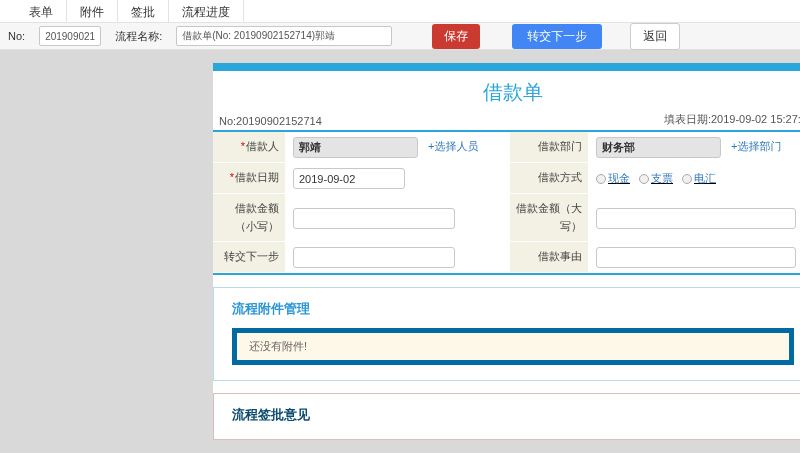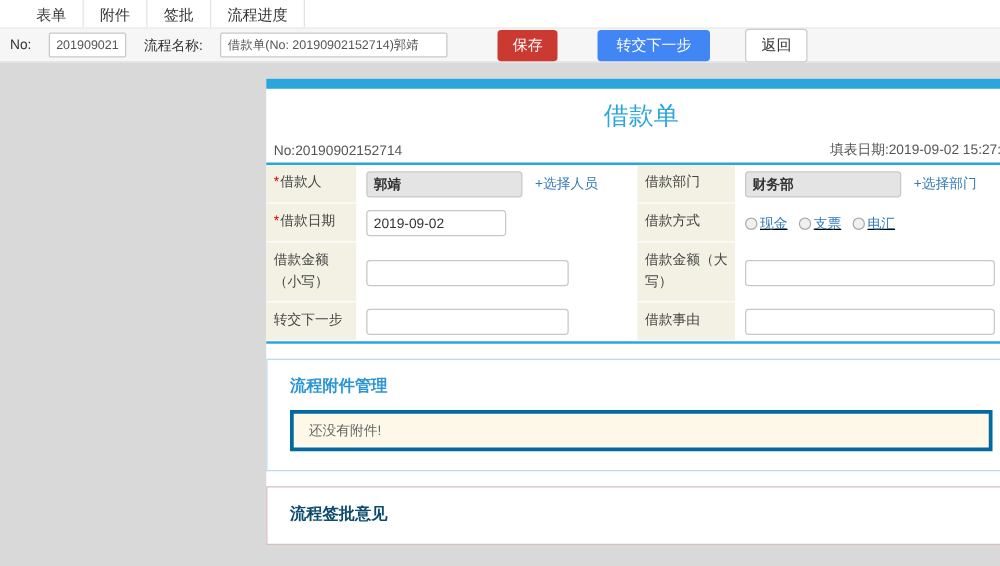--- a/index.html
+++ b/index.html
@@ -9,37 +9,37 @@
   
   .tabbar { display:flex; height:23px; background:#fff; border-bottom:1px solid #e3e3e3; }
   .tab { padding:4px 13px 0; border-right:1px solid #e3e3e3; color:#333; font-size:12px; cursor:pointer; }
   .tab.active { color:#404040;margin-left:16px; }
 
   
   .toolbar { height:27px; background:#f6f6f6; border-bottom:1px solid #e0e0e0;
              display:flex; align-items:center; padding:0 8px; gap:14px; font-size:11px; color:#333; }
   .toolbar input { height:20px; border:1px solid #c8c8c8; border-radius:2px; padding:0 5px; font-size:10px; color:#555; }
   .inp-no { width:62px; }
-  .inp-name { width:182px; }
+  .inp-name { width:216px; }
   .btn { border:none; border-radius:3px; font-size:12px; padding:4px 12px; color:#fff; cursor:pointer; }
   .btn-save { background:#cb3a31; margin-left:26px; }
   .btn-next { background:#4285f4; margin-left:18px; padding:4px 15px; }
   .btn-back { background:#fff; border:1px solid #ccc; color:#333; margin-left:14px; }
 
   
   .content { position:relative; height:403px; background:#d9d9d9; overflow:hidden; padding-top:13px; }
   .panel { margin-left:213px; width:600px; background:#fff; }
   .topbar { height:8px; background:#2ba6db; }
   .form-title { text-align:center; color:#2ba6db; font-size:20px; padding:8px 0 2px; }
   .meta { display:flex; justify-content:space-between; align-items:flex-end; font-size:11px; color:#555;
           padding:4px 6px 3px; border-bottom:2px solid #2ba6db; white-space:nowrap; }
 
   
   table.form { width:100%; border-collapse:separate; border-spacing:0; font-size:11px; }
-  td.lbl { background:#f2f1e3; color:#444; text-align:left; vertical-align:middle;
+  td.lbl { background:#f2f1e3; color:#444; text-align:right; vertical-align:middle;
            padding:6px 6px; border-bottom:1px solid #fff; line-height:1.6; }
   td.lbl1 { width:72px; } td.lbl2 { width:78px; }
   td.fld { padding:5px 8px; vertical-align:middle; white-space:nowrap; }
   td.fld1 { width:225px; }
   .txt { height:21px; border:1px solid #c8c8c8; border-radius:3px; padding:0 5px; font-size:11px;
          vertical-align:middle; background:#fff; color:#333; }
   .ro { background:#e4e4e4;font-weight:bold; }
   .req { color:#d00; margin-right:1px; }
   a.sel { color:#337ab7; text-decoration:none; font-size:11px; margin-left:7px; }
   .radio-group { display:flex; gap:9px; align-items:center; }
@@ -48,21 +48,21 @@
            display:inline-block; margin-right:2px; }
   .radio-label { color:#337ab7; }
 
   
   .subpanel { margin-top:12px; border:1px solid; padding:12px 18px 15px; }
   .attach { border-color:#b9dcea; }
   .approve { border-color:#ddbcbc; }
   .sub-title { font-weight:bold; font-size:13px; }
   .attach .sub-title { color:#2b95d6; }
   .approve .sub-title { color:#0c4a6e; }
-  .alert { margin-top:10px; background:#fdf8e8; border:3px solid #0369a1; padding:6px 12px;
+  .alert { margin-top:10px; background:#fdf8e8; border:5px solid #0369a1; padding:6px 12px;
            font-size:11px; color:#666; }
   .btn-upload { margin-top:10px; background:#3b7dd8; border:none; color:#fff; font-size:12px;
                 padding:5px 12px; border-radius:3px; cursor:pointer; }
 </style>
 </head>
 <body>
 
 <div class="tabbar">
   <div class="tab active">表单</div>
   <div class="tab">附件</div>

